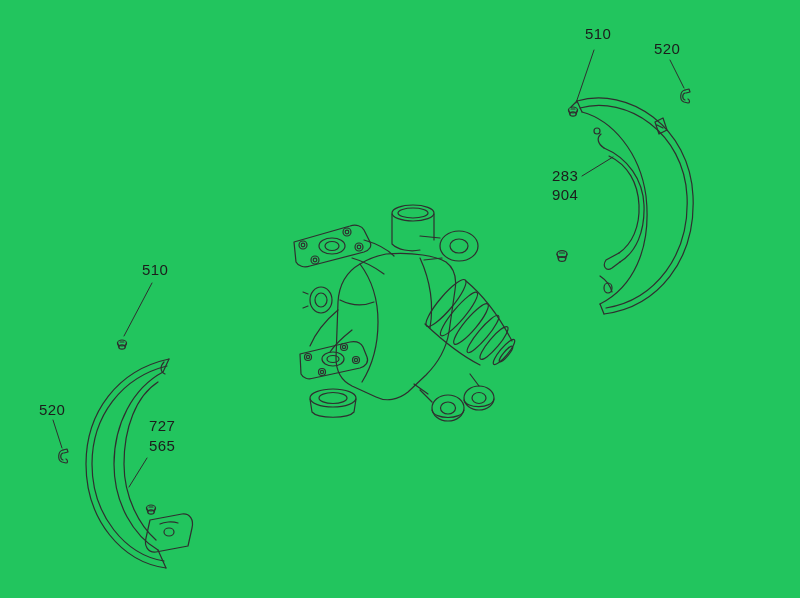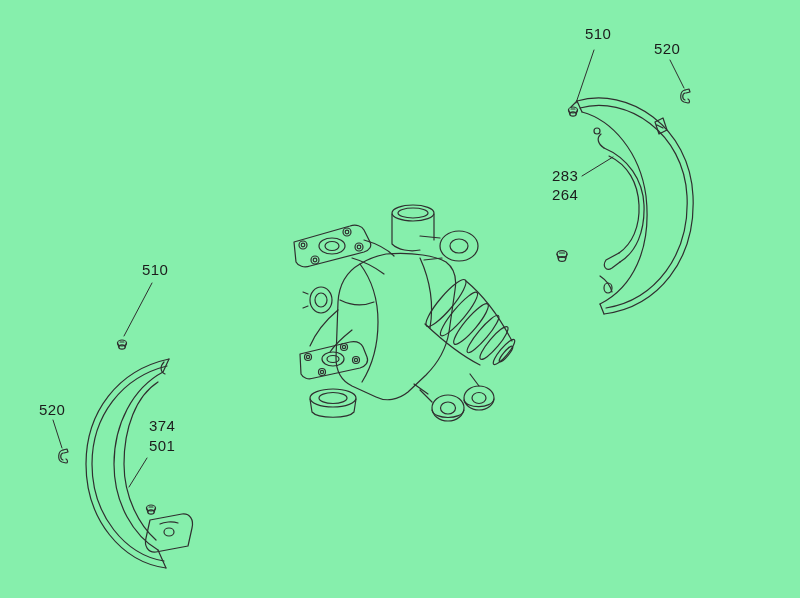--- a/index.html
+++ b/index.html
@@ -4,21 +4,21 @@
 <style>
   html, body {
     margin: 0;
     padding: 0;
     background: #ffffff;
   }
   .canvas {
     position: relative;
     width: 800px;
     height: 598px;
-    background: #86efac;
+    background: #22c55e;
     overflow: hidden;
     font-family: "Liberation Sans", sans-serif;
   }
   .canvas svg {
     position: absolute;
     left: 0;
     top: 0;
   }
   .part-label {
     position: absolute;
@@ -190,23 +190,23 @@
       <path d="M 147,458 L 129,487"></path>
     </g>
   </svg>
 
   <div class="part-label" style="left:585px; top:26px">510</div>
 
   <div class="part-label" style="left:654px; top:41px">520</div>
 
   <div class="part-label" style="left:552px; top:168px">283</div>
 
-  <div class="part-label" style="left:552px; top:187px">264</div>
+  <div class="part-label" style="left:552px; top:187px">904</div>
 
   <div class="part-label" style="left:142px; top:262px">510</div>
 
   <div class="part-label" style="left:39px; top:402px">520</div>
 
-  <div class="part-label" style="left:149px; top:418px">374</div>
-
-  <div class="part-label" style="left:149px; top:438px">501</div>
+  <div class="part-label" style="left:149px; top:418px">727</div>
+
+  <div class="part-label" style="left:149px; top:438px">565</div>
 
 </div>
 
 </body></html>

